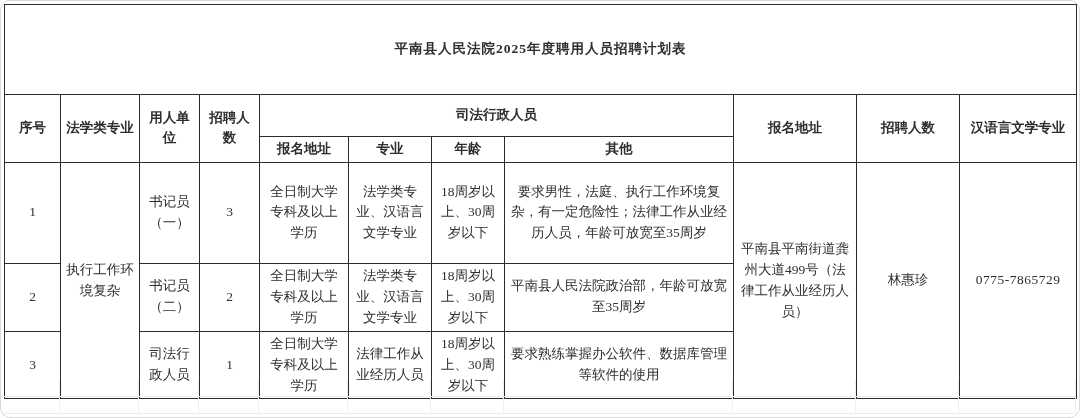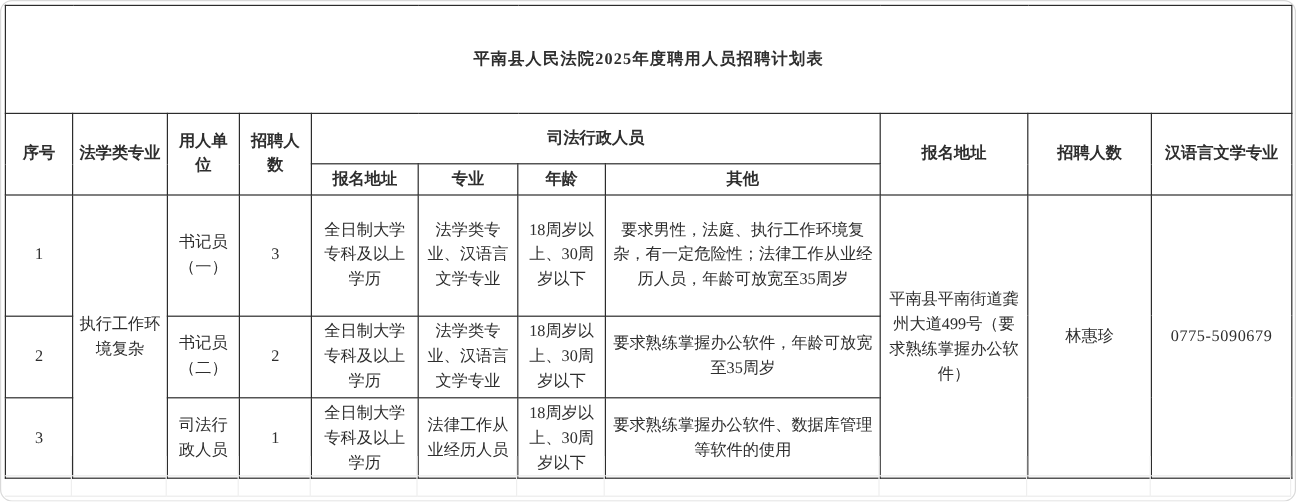--- a/index.html
+++ b/index.html
@@ -124,33 +124,33 @@
 
     <tr class="r1">
       <td class="num-cell">1</td>
       <td rowspan="3">执行工作环境复杂</td>
       <td>书记员（一）</td>
       <td class="num-cell">3</td>
       <td>全日制大学专科及以上学历</td>
       <td>法学类专业、汉语言文学专业</td>
       <td>18周岁以上、30周岁以下</td>
       <td class="other-cell">要求男性，法庭、执行工作环境复杂，有一定危险性；法律工作从业经历人员，年龄可放宽至35周岁</td>
-      <td rowspan="3">平南县平南街道龚州大道499号（要求熟练掌握办公软件）</td>
+      <td rowspan="3">平南县平南街道龚州大道499号（法律工作从业经历人员）</td>
       <td rowspan="3">林惠珍</td>
-      <td rowspan="3" class="phone-cell">0775-5090679</td>
+      <td rowspan="3" class="phone-cell">0775-7865729</td>
     </tr>
 
     <tr class="r2">
       <td class="num-cell">2</td>
       <td>书记员（二）</td>
       <td class="num-cell">2</td>
       <td>全日制大学专科及以上学历</td>
       <td>法学类专业、汉语言文学专业</td>
       <td>18周岁以上、30周岁以下</td>
-      <td class="other-cell">要求熟练掌握办公软件，年龄可放宽至35周岁</td>
+      <td class="other-cell">平南县人民法院政治部，年龄可放宽至35周岁</td>
     </tr>
 
     <tr class="r3">
       <td class="num-cell">3</td>
       <td>司法行政人员</td>
       <td class="num-cell">1</td>
       <td>全日制大学专科及以上学历</td>
       <td>法律工作从业经历人员</td>
       <td>18周岁以上、30周岁以下</td>
       <td class="other-cell">要求熟练掌握办公软件、数据库管理等软件的使用</td>

